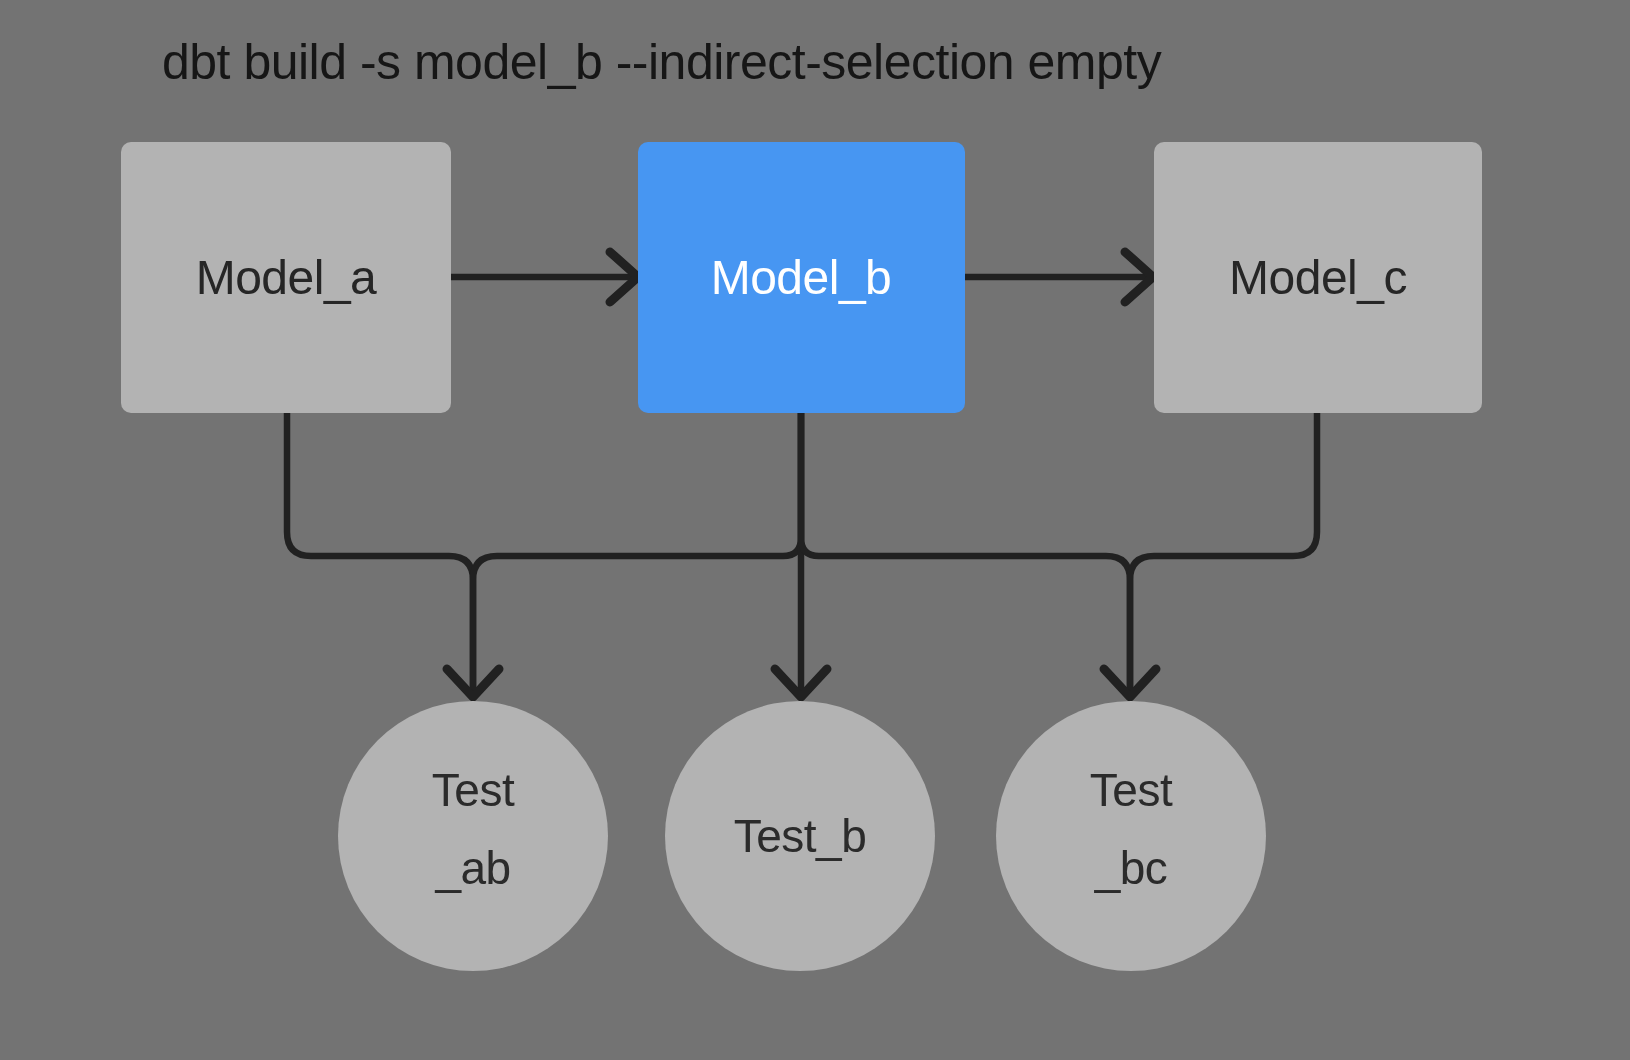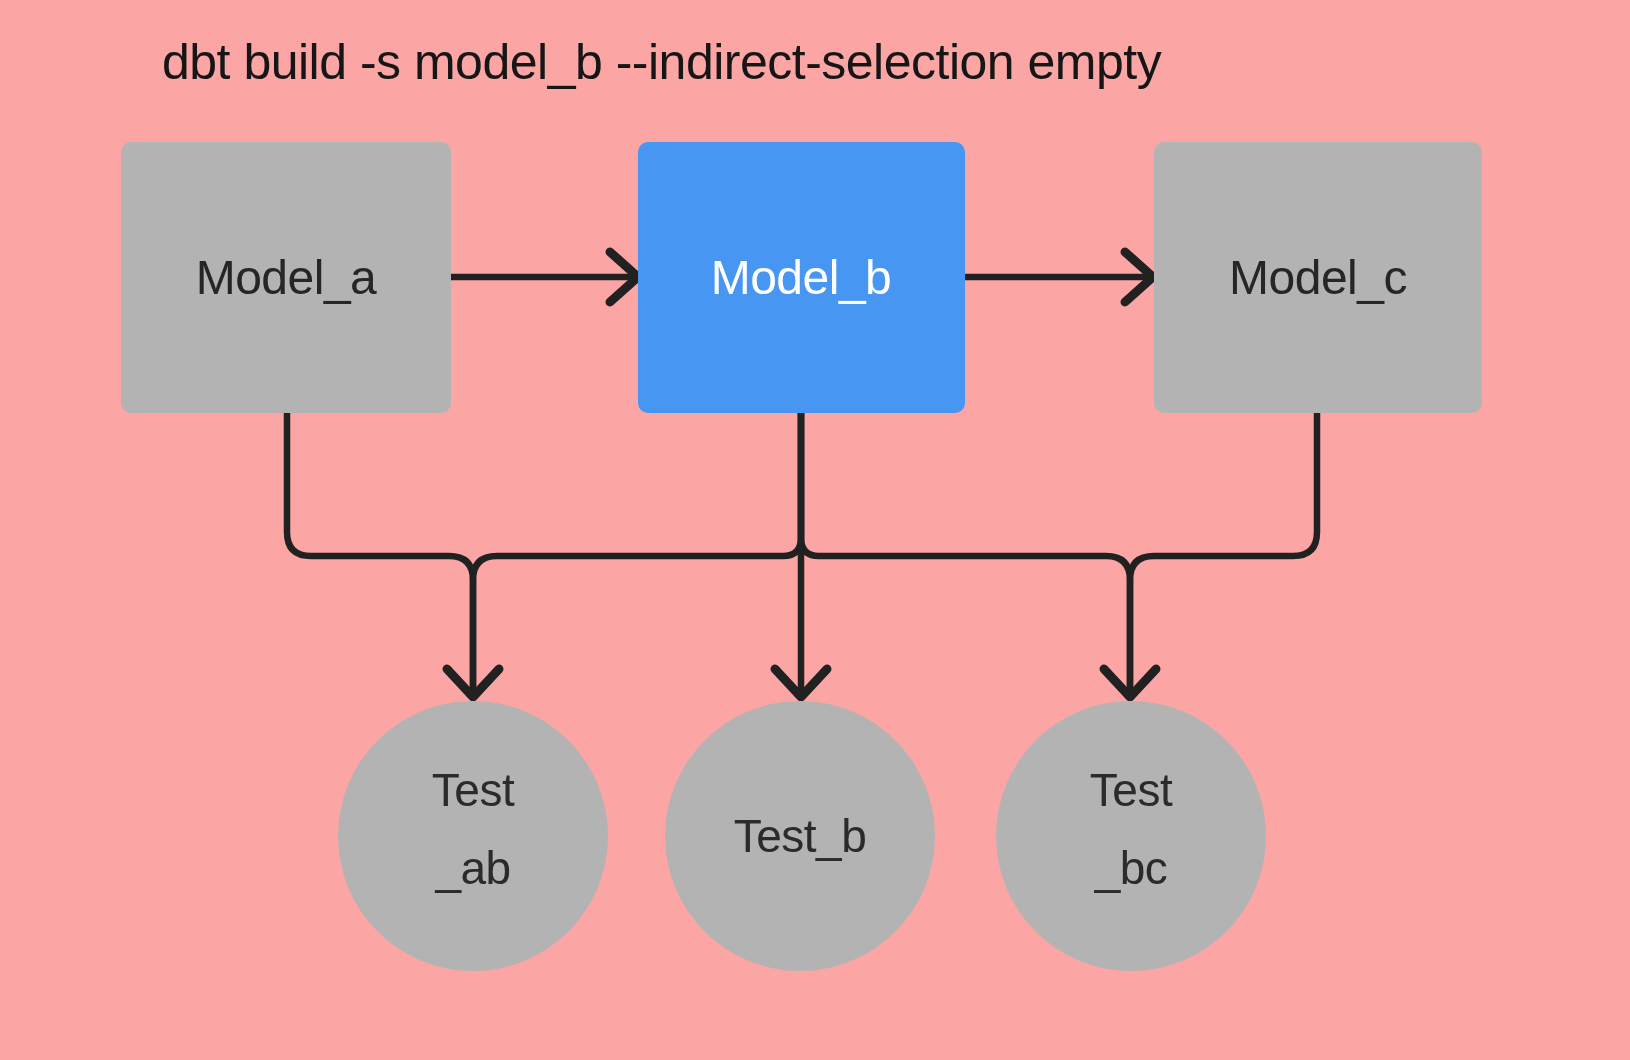--- a/index.html
+++ b/index.html
@@ -9,21 +9,21 @@
   }
   body {
     width: 1630px;
     height: 1060px;
     overflow: hidden;
   }
   .stage {
     position: relative;
     width: 1630px;
     height: 1060px;
-    background: #fca5a5;
+    background: #737373;
     font-family: "Liberation Sans", "DejaVu Sans", sans-serif;
   }
   svg { display: block; }
   .title-text {
     font-family: "Liberation Sans", "DejaVu Sans", sans-serif;
     font-size: 50px;
     font-weight: 500;
     fill: #161616;
     letter-spacing: -0.5px;
   }

